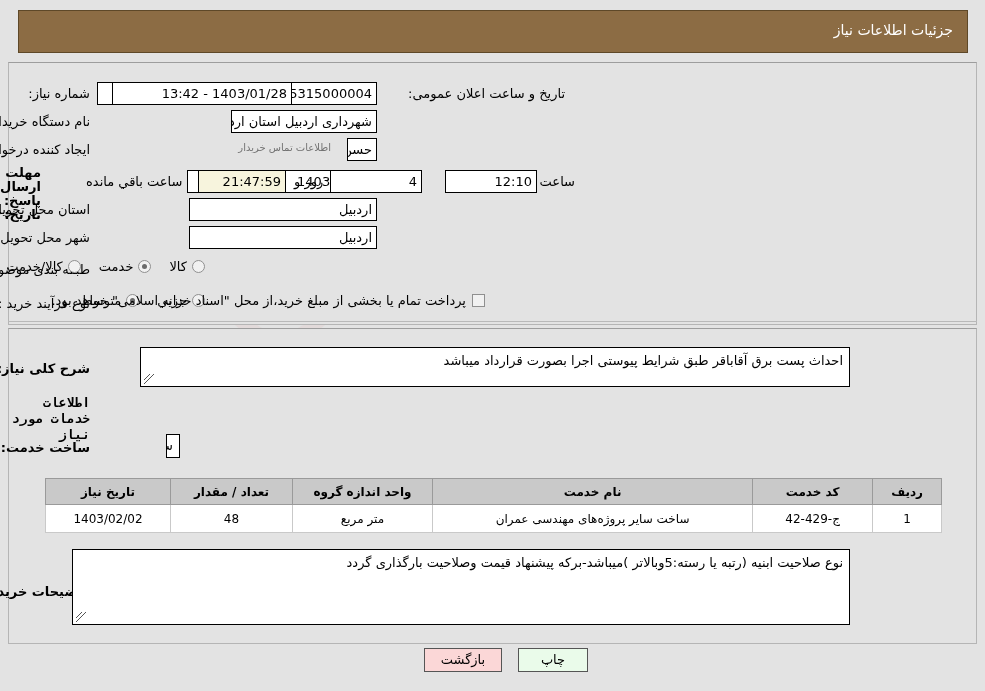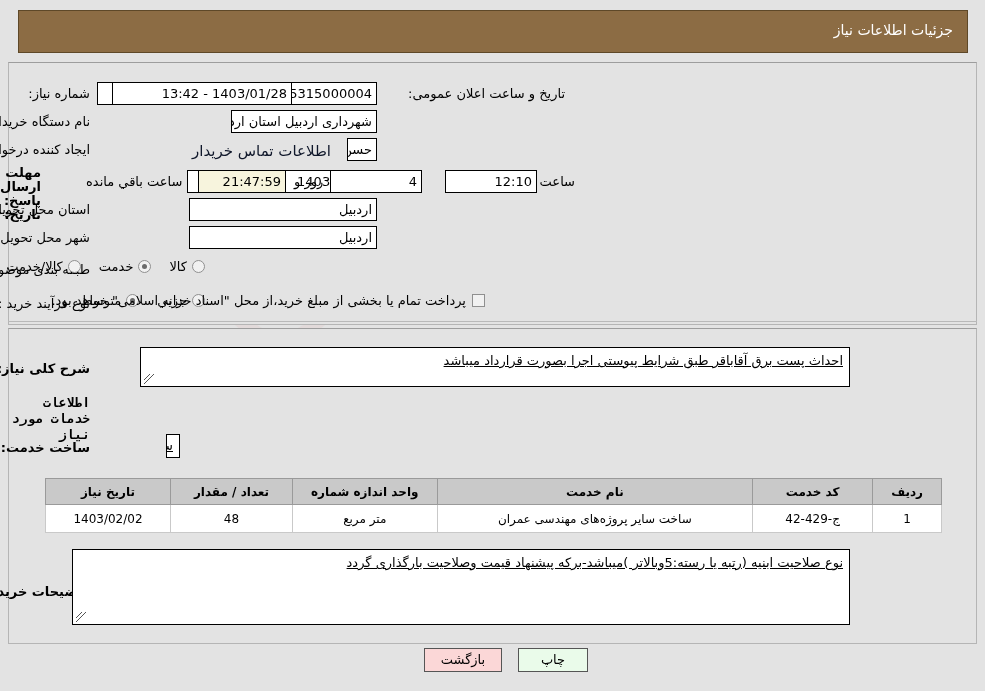--- a/index.html
+++ b/index.html
@@ -77,22 +77,22 @@
     height: 23px;
     overflow: hidden;
     white-space: nowrap;
     z-index: 3;
   }
   .box.center { text-align: right; }
   .box.right  { text-align: right; }
   .box.cream  { background: #f7f4dd; }
   .link {
     position: absolute;
-    font-size: 15px;
-    color: #0f172a;
+    font-size: 10px;
+    color: #737373;
     white-space: nowrap;
     cursor: pointer;
     z-index: 3;
   }
   .plain {
     position: absolute;
     font-size: 13px;
     color: #000;
     white-space: nowrap;
     z-index: 3;
@@ -134,21 +134,20 @@
     position: absolute;
     background: #ffffff;
     border: 1px solid #000000;
     font-size: 13px;
     color: #000;
     padding: 3px 6px;
     line-height: 19px;
     text-align: right;
     overflow: hidden;
     z-index: 3;
-    text-decoration: underline;
   }
   .ta .grip {
     position: absolute;
     left: 2px; bottom: 1px;
     width: 12px; height: 12px;
   }
 
   
   .sec-head {
     position: absolute;
@@ -322,21 +321,21 @@
   <div class="ta" style="right:805px; top:434px; left:178px; height:24px; line-height:19px; padding:1px 6px;">
     <span>ساختمان</span>
   </div>
 
   <table class="tbl">
     <thead>
       <tr>
         <th style="width:42px;">ردیف</th>
         <th style="width:120px;">کد خدمت</th>
         <th>نام خدمت</th>
-        <th style="width:140px;">واحد اندازه شماره</th>
+        <th style="width:140px;">واحد اندازه گروه</th>
         <th style="width:122px;">تعداد / مقدار</th>
         <th style="width:125px;">تاریخ نیاز</th>
       </tr>
     </thead>
     <tbody>
       <tr>
         <td>1</td>
         <td>ج-429-42</td>
         <td>ساخت سایر پروژه‌های مهندسی عمران</td>
         <td>متر مربع</td>

